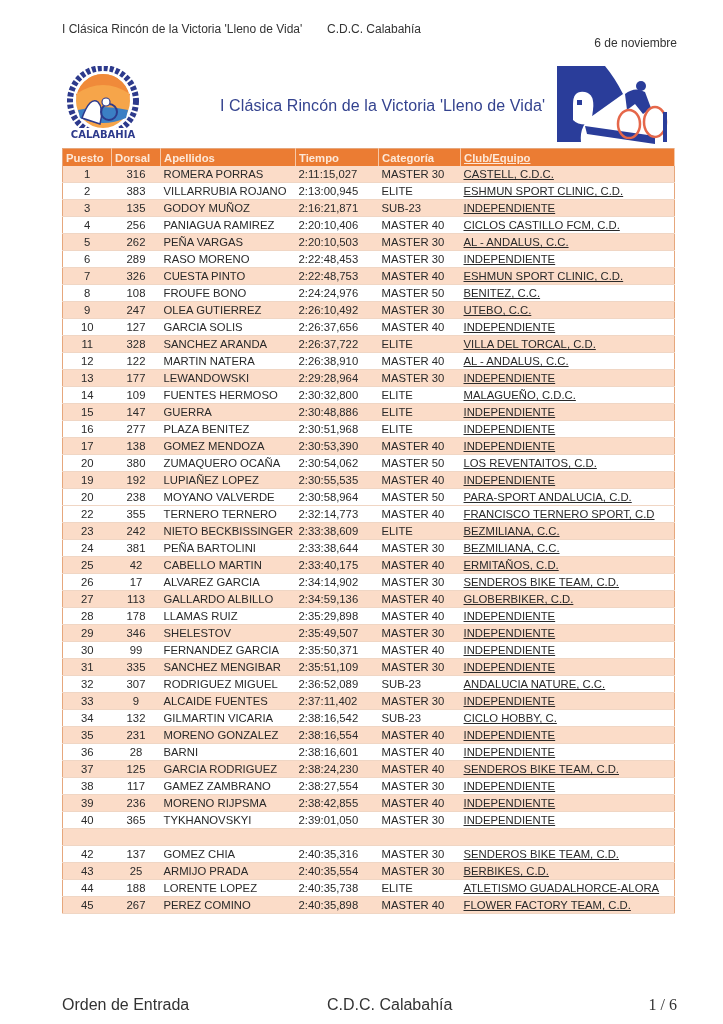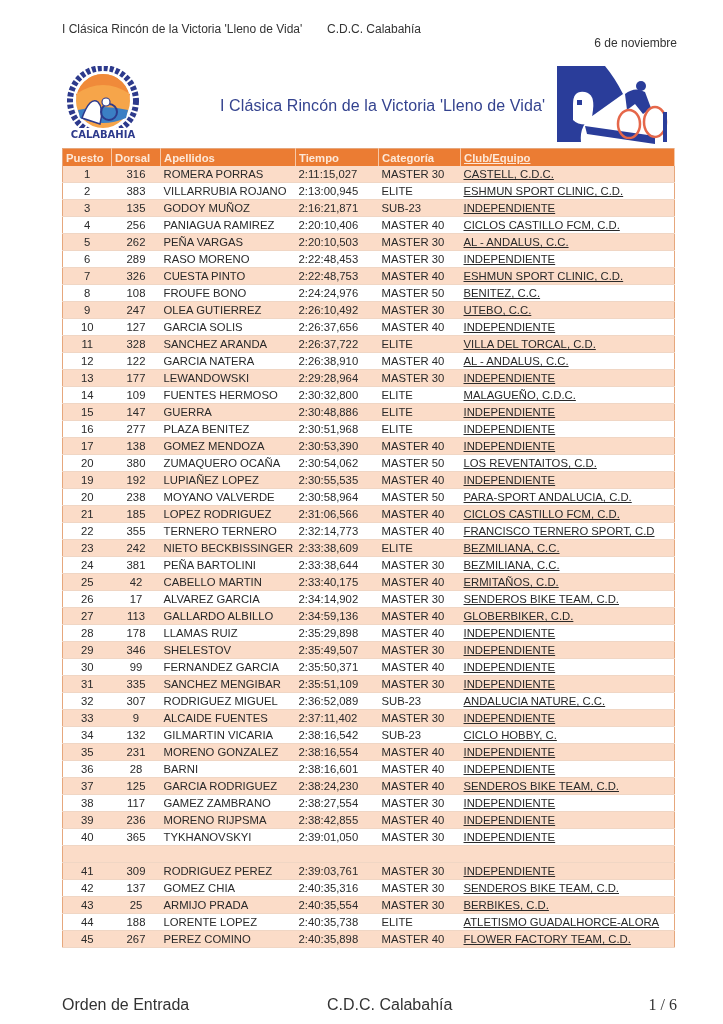--- a/index.html
+++ b/index.html
@@ -192,21 +192,21 @@
         <td class="c-pos">11</td>
         <td class="c-dor">328</td>
         <td class="c-ape">SANCHEZ ARANDA</td>
         <td class="c-tie">2:26:37,722</td>
         <td class="c-cat">ELITE</td>
         <td class="c-clu">VILLA DEL TORCAL, C.D.</td>
       </tr>
       <tr class="even">
         <td class="c-pos">12</td>
         <td class="c-dor">122</td>
-        <td class="c-ape">GARCIA NATERA</td>
+        <td class="c-ape">MARTIN NATERA</td>
         <td class="c-tie">2:26:38,910</td>
         <td class="c-cat">MASTER 40</td>
         <td class="c-clu">AL - ANDALUS, C.C.</td>
       </tr>
       <tr class="odd">
         <td class="c-pos">13</td>
         <td class="c-dor">177</td>
         <td class="c-ape">LEWANDOWSKI</td>
         <td class="c-tie">2:29:28,964</td>
         <td class="c-cat">MASTER 30</td>
@@ -261,28 +261,20 @@
         <td class="c-clu">INDEPENDIENTE</td>
       </tr>
       <tr class="even">
         <td class="c-pos">20</td>
         <td class="c-dor">238</td>
         <td class="c-ape">MOYANO VALVERDE</td>
         <td class="c-tie">2:30:58,964</td>
         <td class="c-cat">MASTER 50</td>
         <td class="c-clu">PARA-SPORT ANDALUCIA, C.D.</td>
       </tr>
-      <tr class="odd">
-        <td class="c-pos">21</td>
-        <td class="c-dor">185</td>
-        <td class="c-ape">LOPEZ RODRIGUEZ</td>
-        <td class="c-tie">2:31:06,566</td>
-        <td class="c-cat">MASTER 40</td>
-        <td class="c-clu">CICLOS CASTILLO FCM, C.D.</td>
-      </tr>
       <tr class="even">
         <td class="c-pos">22</td>
         <td class="c-dor">355</td>
         <td class="c-ape">TERNERO TERNERO</td>
         <td class="c-tie">2:32:14,773</td>
         <td class="c-cat">MASTER 40</td>
         <td class="c-clu">FRANCISCO TERNERO SPORT, C.D</td>
       </tr>
       <tr class="odd">
         <td class="c-pos">23</td>
@@ -424,28 +416,20 @@
         <td class="c-pos">40</td>
         <td class="c-dor">365</td>
         <td class="c-ape">TYKHANOVSKYI</td>
         <td class="c-tie">2:39:01,050</td>
         <td class="c-cat">MASTER 30</td>
         <td class="c-clu">INDEPENDIENTE</td>
       </tr>
       <tr class="spacer">
         <td colspan="6"></td>
       </tr>
-      <tr class="odd">
-        <td class="c-pos">41</td>
-        <td class="c-dor">309</td>
-        <td class="c-ape">RODRIGUEZ PEREZ</td>
-        <td class="c-tie">2:39:03,761</td>
-        <td class="c-cat">MASTER 30</td>
-        <td class="c-clu">INDEPENDIENTE</td>
-      </tr>
       <tr class="even">
         <td class="c-pos">42</td>
         <td class="c-dor">137</td>
         <td class="c-ape">GOMEZ CHIA</td>
         <td class="c-tie">2:40:35,316</td>
         <td class="c-cat">MASTER 30</td>
         <td class="c-clu">SENDEROS BIKE TEAM, C.D.</td>
       </tr>
       <tr class="odd">
         <td class="c-pos">43</td>

